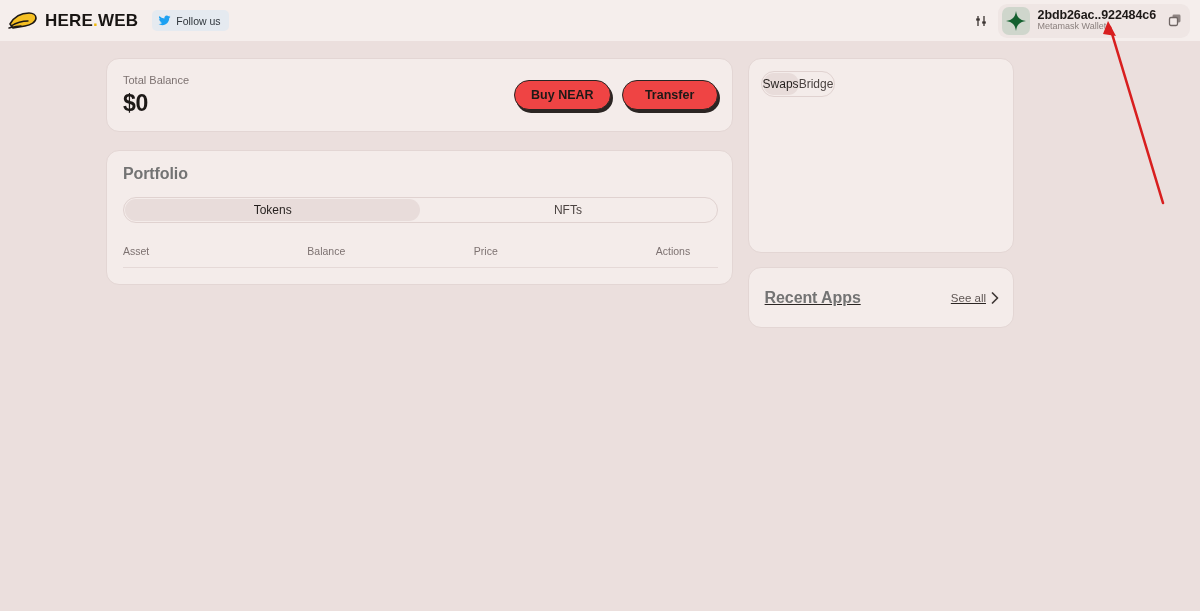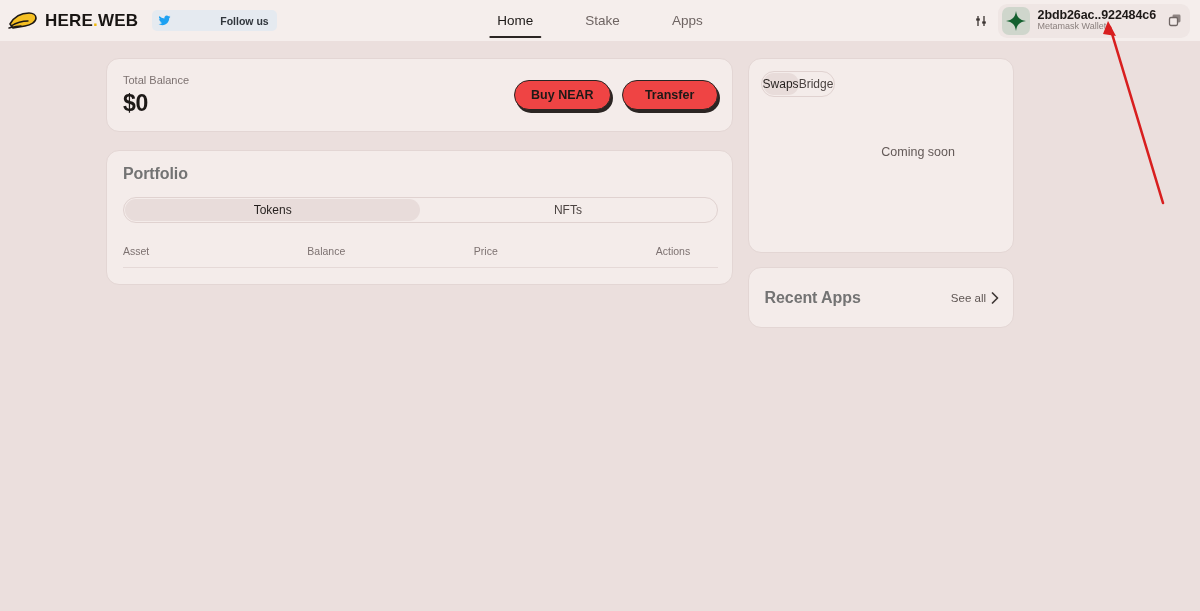--- a/index.html
+++ b/index.html
@@ -57,23 +57,22 @@
     gap: 5px;
     background: #e5eaf0;
     border-radius: 5px;
     padding: 4px 8px 4px 6px;
     cursor: pointer;
   }
   .follow-pill .tw { width: 13px; height: 13px; display: block; }
   .follow-label {
     font-size: 10.5px;
     color: #30363c;
-    font-weight: 700;
+    font-weight: 400;
     white-space: nowrap;
-    margin-left: 44px;
   }
 
   .nav {
     position: absolute;
     left: 50%;
     transform: translateX(-50%);
     top: 0;
     height: 41px;
     display: flex;
     align-items: center;
@@ -246,20 +245,21 @@
     color: #635957;
     padding-bottom: 20px;
   }
 
   
   .recent-card {
     height: 61px;
     display: flex;
     align-items: center;
     padding: 0 14px 0 16px;
+    text-decoration: underline;
   }
   .see-all {
     margin-left: auto;
     display: flex;
     align-items: center;
     gap: 5px;
     font-size: 11.5px;
     color: #5e5553;
     cursor: pointer;
   }
@@ -288,25 +288,20 @@
     <span class="logo-text"><span>HERE</span><span class="dot">.</span><span>WEB</span></span>
   </div>
 
   <div class="follow-pill">
     <svg class="tw" viewBox="0 0 24 24">
       <path fill="#1da1f2" d="M23 4.9c-.8.4-1.7.6-2.6.8.9-.6 1.6-1.5 2-2.5-.9.5-1.9.9-2.9 1.1a4.5 4.5 0 0 0-7.7 4.1A12.9 12.9 0 0 1 2.5 3.6a4.5 4.5 0 0 0 1.4 6 4.4 4.4 0 0 1-2-.6v.1c0 2.2 1.5 4 3.6 4.4a4.6 4.6 0 0 1-2 .1 4.5 4.5 0 0 0 4.2 3.1A9 9 0 0 1 1 18.6a12.8 12.8 0 0 0 6.9 2c8.3 0 12.8-6.9 12.8-12.8v-.6c.9-.6 1.7-1.4 2.3-2.3z"></path>
     </svg>
     <span class="follow-label">Follow us</span>
   </div>
 
-  <nav class="nav">
-    <div class="nav-item active">Home</div>
-    <div class="nav-item">Stake</div>
-    <div class="nav-item">Apps</div>
-  </nav>
 
   <div class="header-right">
     <div class="sliders-btn">
       <svg width="14" height="14" viewBox="0 0 14 14">
         <line x1="4" y1="2" x2="4" y2="12" stroke="#3a3331" stroke-width="1.3"></line>
         <line x1="10" y1="2" x2="10" y2="12" stroke="#3a3331" stroke-width="1.3"></line>
         <rect x="2.2" y="4.4" width="3.6" height="2.2" fill="#3a3331"></rect>
         <rect x="8.2" y="7.4" width="3.6" height="2.2" fill="#3a3331"></rect>
       </svg>
     </div>
@@ -364,21 +359,20 @@
 
   </div>
 
   <div class="col-right">
 
     <div class="card swaps-card">
       <div class="segmented">
         <div class="seg-item active">Swaps</div>
         <div class="seg-item">Bridge</div>
       </div>
-      <div class="swaps-body">Coming soon</div>
     </div>
 
     <div class="card recent-card">
       <div class="section-title" style="margin-bottom:0">Recent Apps</div>
       <div class="see-all">
         <span>See all</span>
         <svg width="8" height="12" viewBox="0 0 8 12">
           <path d="M1.5 1 L6.5 6 L1.5 11" fill="none" stroke="#3f3836" stroke-width="1.7" stroke-linecap="round" stroke-linejoin="round"></path>
         </svg>
       </div>

